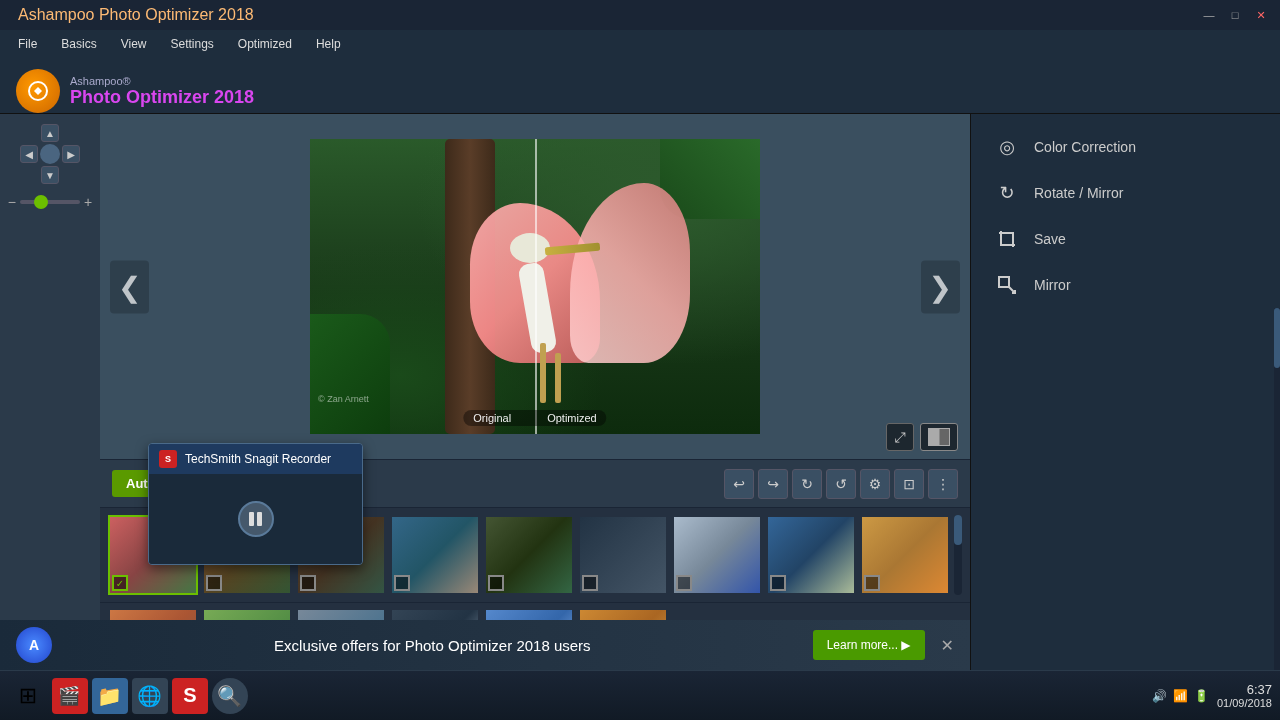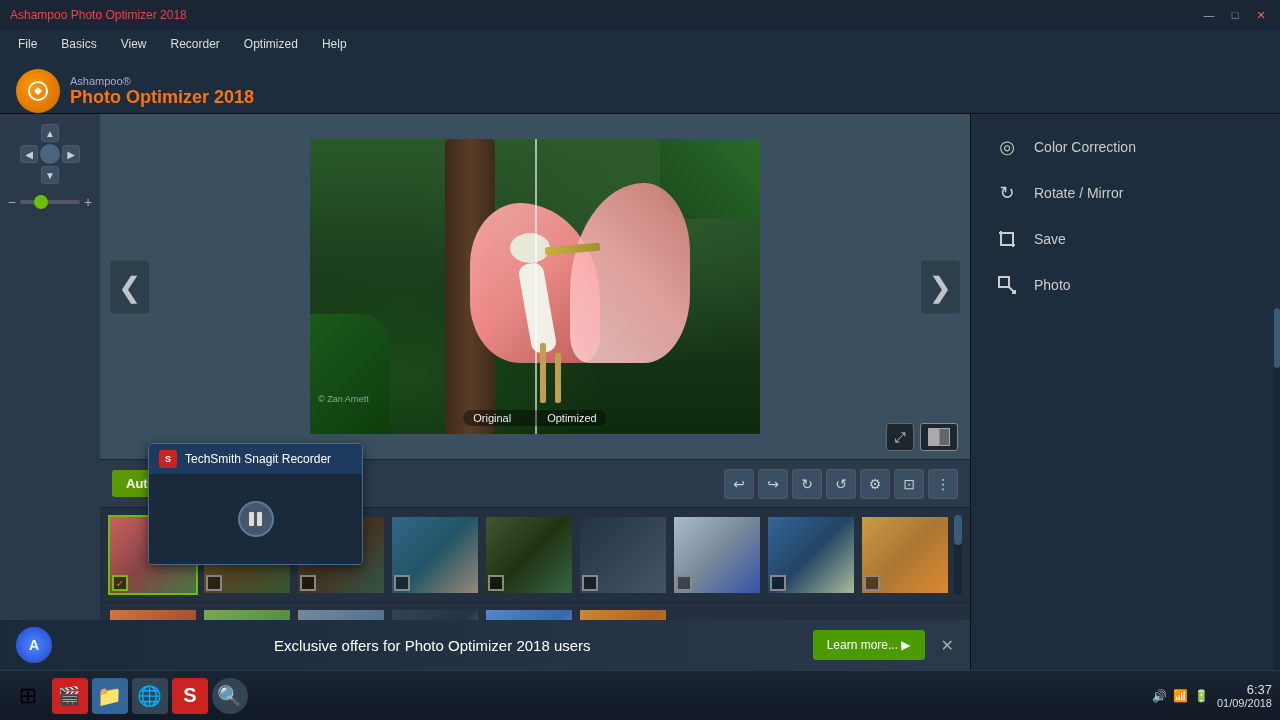--- a/index.html
+++ b/index.html
@@ -16,22 +16,23 @@
     
     #title-bar {
       background: #1a2535;
       height: 30px;
       display: flex;
       align-items: center;
       padding: 0 10px;
       justify-content: space-between;
     }
     #title-bar .title-text {
-      font-size: 12px;
-      color: #ef4444;
+      font-size: 16px;
+      color: #fdba74;
+      margin-left: 8px;
     }
     #title-bar .window-controls {
       display: flex;
       gap: 8px;
     }
     #title-bar .window-controls span {
       width: 18px;
       height: 18px;
       display: flex;
       align-items: center;
@@ -83,21 +84,21 @@
       font-size: 20px;
       font-weight: bold;
     }
     .logo-text-top {
       font-size: 11px;
       color: #aac;
       font-weight: normal;
     }
     .logo-text-main {
       font-size: 18px;
-      color: #f97316;
+      color: #d946ef;
       font-weight: bold;
     }
 
     
     #main-layout {
       display: flex;
       height: calc(720px - 30px - 28px - 56px);
     }
 
     
@@ -753,21 +754,21 @@
     <span>—</span>
     <span>□</span>
     <span style="color:#ff6666">✕</span>
   </div>
 </div>
 
 <div id="menu-bar">
   <span class="menu-item">File</span>
   <span class="menu-item">Basics</span>
   <span class="menu-item">View</span>
-  <span class="menu-item">Recorder</span>
+  <span class="menu-item">Settings</span>
   <span class="menu-item">Optimized</span>
   <span class="menu-item">Help</span>
 </div>
 
 <div id="app-header">
   <div id="app-logo">
     <div class="logo-circle">
       <svg width="24" height="24" viewBox="0 0 24 24" fill="white">
         <circle cx="12" cy="12" r="9" fill="none" stroke="white" stroke-width="2"></circle>
         <path d="M8 12 L12 8 L16 12 L12 16 Z" fill="white"></path>
@@ -971,21 +972,21 @@
       </div>
       <span class="menu-label">Save</span>
     </div>
     <div class="right-menu-item">
       <div class="menu-icon">
         <svg width="22" height="22" viewBox="0 0 22 22" fill="none" stroke="#ccc" stroke-width="2">
           <rect x="3" y="3" width="10" height="10"></rect>
           <path d="M13 13 L19 19 M16 19 L19 19 L19 16"></path>
         </svg>
       </div>
-      <span class="menu-label">Photo</span>
+      <span class="menu-label">Mirror</span>
     </div>
 
     <div style="position:relative; flex:1;">
       <div style="position:absolute; right:0; top:0; width:6px; height:100%; background:#1a2535;">
         <div style="width:6px; height:60px; background:#3a5a7a; border-radius:3px;"></div>
       </div>
     </div>
   </div>
 </div>
 

